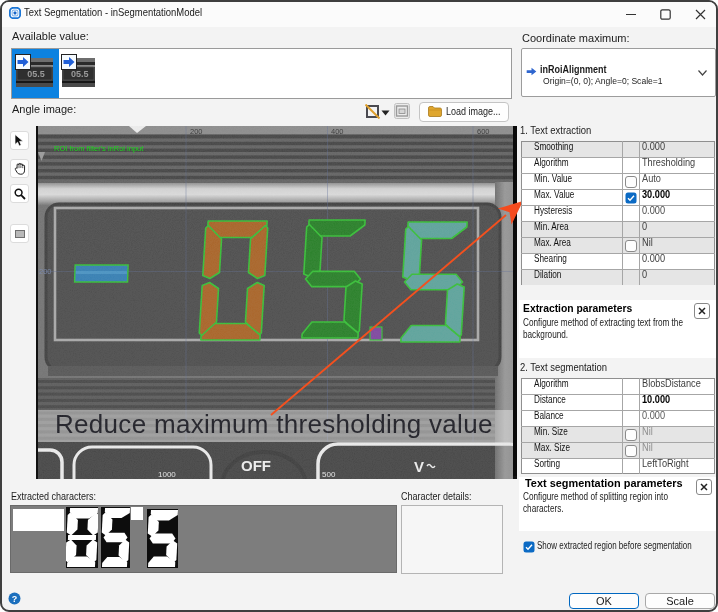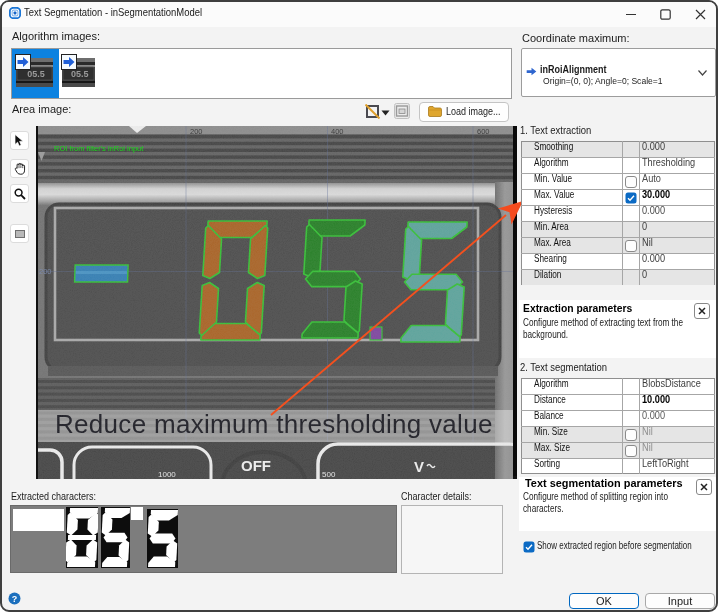--- a/index.html
+++ b/index.html
@@ -21,21 +21,21 @@
 </svg>
 <div class="lbl sx9" style="left:22px;top:4px;font-size:10.5px;color:#202020;">Text Segmentation - inSegmentationModel</div>
 <div class="abs" style="left:624px;top:12px;width:10px;height:1px;background:#333;"></div>
 <svg class="abs" style="left:658px;top:7px;" width="11" height="11" viewBox="0 0 11 11">
       <rect x="0.8" y="0.8" width="9.4" height="9.4" rx="1.5" fill="none" stroke="#333" stroke-width="1.2"></rect>
     </svg>
 <svg class="abs" style="left:693px;top:7px;" width="11" height="11" viewBox="0 0 11 11">
       <path d="M1 1 L10 10 M10 1 L1 10" stroke="#333" stroke-width="1.2"></path>
     </svg>
 
-<div class="lbl" style="left:10px;top:28px;">Algorithm images:</div>
+<div class="lbl" style="left:10px;top:28px;">Available value:</div>
 <div class="abs" style="left:9px;top:46px;width:501px;height:51px;background:#fff;border:1px solid #9a9a9a;"></div>
 <div class="abs" style="left:10px;top:47px;width:47px;height:49px;background:#0c82e0;"></div>
 
 <svg class="abs" style="left:14px;top:56px;" width="37" height="29" viewBox="0 0 37 29">
 <rect width="37" height="29" fill="#3c3c3c"></rect>
 <rect y="0" width="37" height="4" fill="#6e6e6e"></rect>
 <rect y="4" width="37" height="3" fill="#2a2a2a"></rect>
 <rect y="7" width="37" height="2" fill="#888"></rect>
 <rect x="1" y="9" width="35" height="13" rx="1" fill="#2f2f2f" stroke="#555" stroke-width="0.7"></rect>
 <text x="19.98" y="19" font-size="9" font-family="Liberation Sans" fill="#9a9a9a" text-anchor="middle" font-weight="bold">05.5</text>
@@ -65,21 +65,21 @@
 <div class="abs" style="left:519px;top:46px;width:195px;height:49px;background:#fff;border:1px solid #9c9c9c;border-radius:2px;"></div>
 <svg class="abs" style="left:524px;top:64px;" width="11" height="11" viewBox="0 0 16 16">
       <polygon points="1,6 8,6 8,2.5 15,8 8,13.5 8,10 1,10" fill="#2f66cf"></polygon>
     </svg>
 <div class="lbl sx9" style="left:538px;top:62px;font-size:10px;font-weight:bold;">inRoiAlignment</div>
 <div class="lbl sx9" style="left:541px;top:73px;font-size:9.5px;color:#222;">Origin=(0, 0); Angle=0; Scale=1</div>
 <svg class="abs" style="left:695px;top:67px;" width="11" height="8" viewBox="0 0 11 8">
       <path d="M1.5 1.5 L5.5 6 L9.5 1.5" fill="none" stroke="#444" stroke-width="1.2"></path>
     </svg>
 
-<div class="lbl" style="left:10px;top:101px;">Area image:</div>
+<div class="lbl" style="left:10px;top:101px;">Angle image:</div>
 <svg class="abs" style="left:363px;top:102px;" width="16" height="15" viewBox="0 0 16 15">
 <rect x="2" y="2" width="11" height="11" fill="none" stroke="#4a4a50" stroke-width="2"></rect>
 <line x1="0.5" y1="0.5" x2="14.5" y2="14.5" stroke="#dfa02e" stroke-width="2"></line>
 </svg>
 <svg class="abs" style="left:379px;top:108px;" width="9" height="6" viewBox="0 0 9 6">
       <polygon points="0.5,0.5 8.5,0.5 4.5,5.5" fill="#222"></polygon>
     </svg>
 <svg class="abs" style="left:392px;top:101px;" width="16" height="16" viewBox="0 0 16 16">
 <rect x="0.5" y="0.5" width="15" height="15" rx="2" fill="#ececec" stroke="#c0c0c0"></rect>
 <rect x="2.5" y="3" width="11" height="10" fill="none" stroke="#9a9a9a" stroke-width="1.4"></rect>
@@ -354,14 +354,14 @@
 <div class="lbl sx9" style="left:399px;top:489px;font-size:10px;">Character details:</div>
 <div class="abs" style="left:399px;top:503px;width:102px;height:69px;background:#f6f6f6;border:1px solid #b4b4b4;"></div>
 <svg class="abs" style="left:6px;top:590px;" width="13" height="13" viewBox="0 0 13 13">
 <circle cx="6.5" cy="6.5" r="6" fill="#1b6fbd"></circle>
 <text x="6.5" y="9.6" font-size="9" font-weight="bold" fill="#fff" text-anchor="middle" font-family="Liberation Sans">?</text>
 </svg>
 
 <div class="abs" style="left:567px;top:591px;width:70px;height:16px;background:#fdfdfd;border:1px solid #0067c0;border-radius:4px;"></div>
 <div class="lbl" style="left:567px;top:593px;width:70px;text-align:center;font-size:11px;">OK</div>
 <div class="abs" style="left:643px;top:591px;width:70px;height:16px;background:#fdfdfd;border:1px solid #a8a8a8;border-radius:4px;"></div>
-<div class="lbl" style="left:643px;top:593px;width:70px;text-align:center;font-size:11px;">Input</div>
+<div class="lbl" style="left:643px;top:593px;width:70px;text-align:center;font-size:11px;">Scale</div>
 
 </div>
 </body></html>

